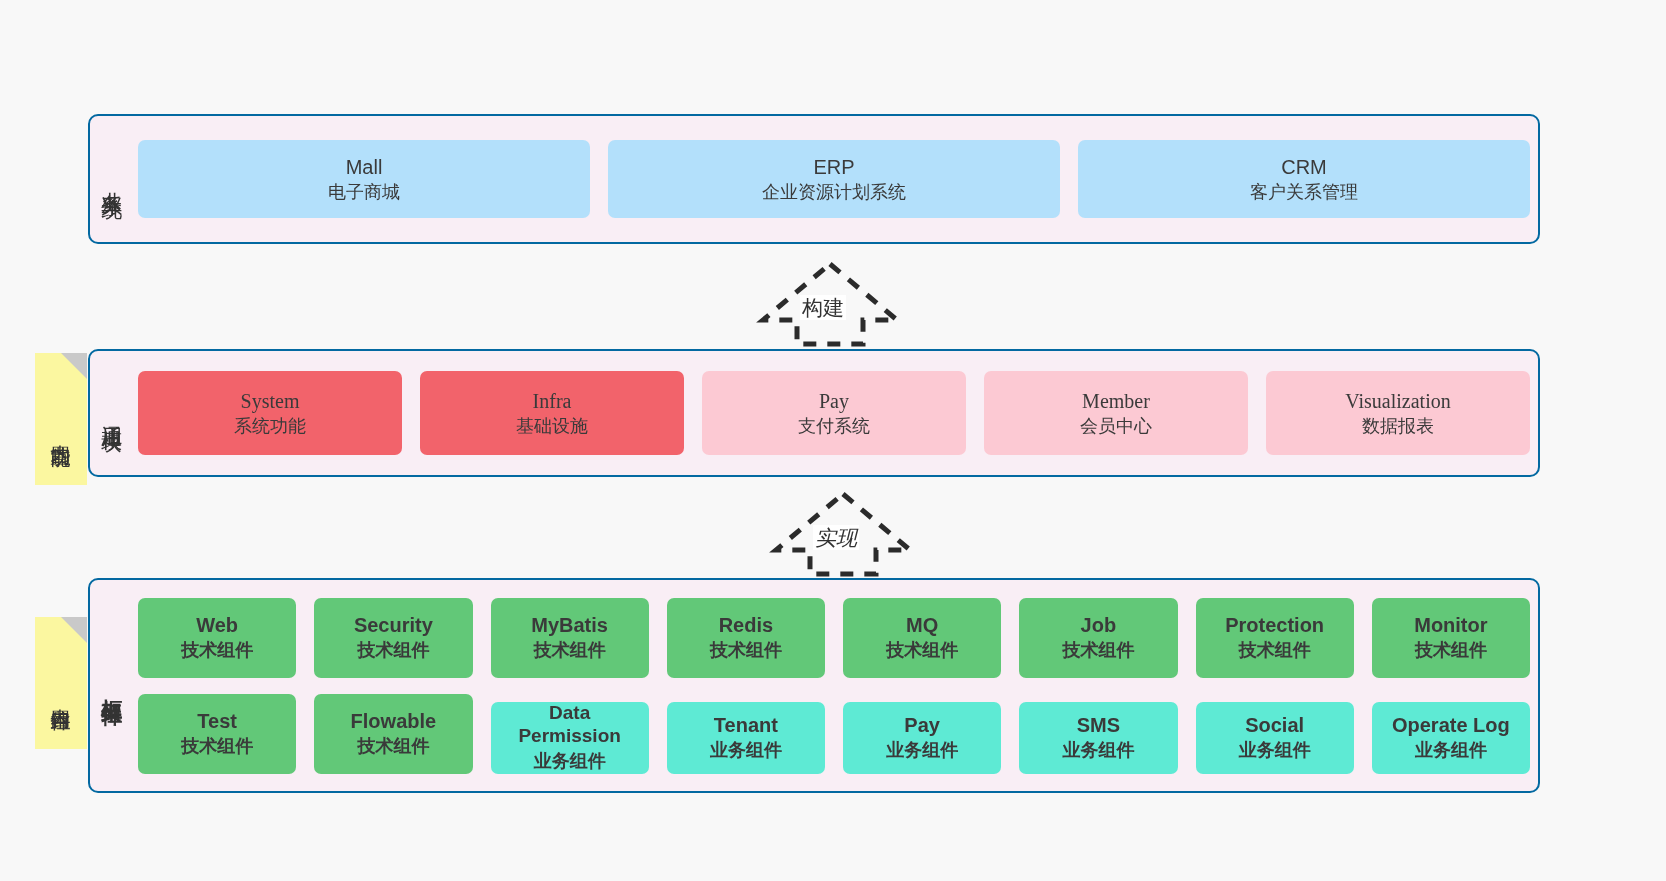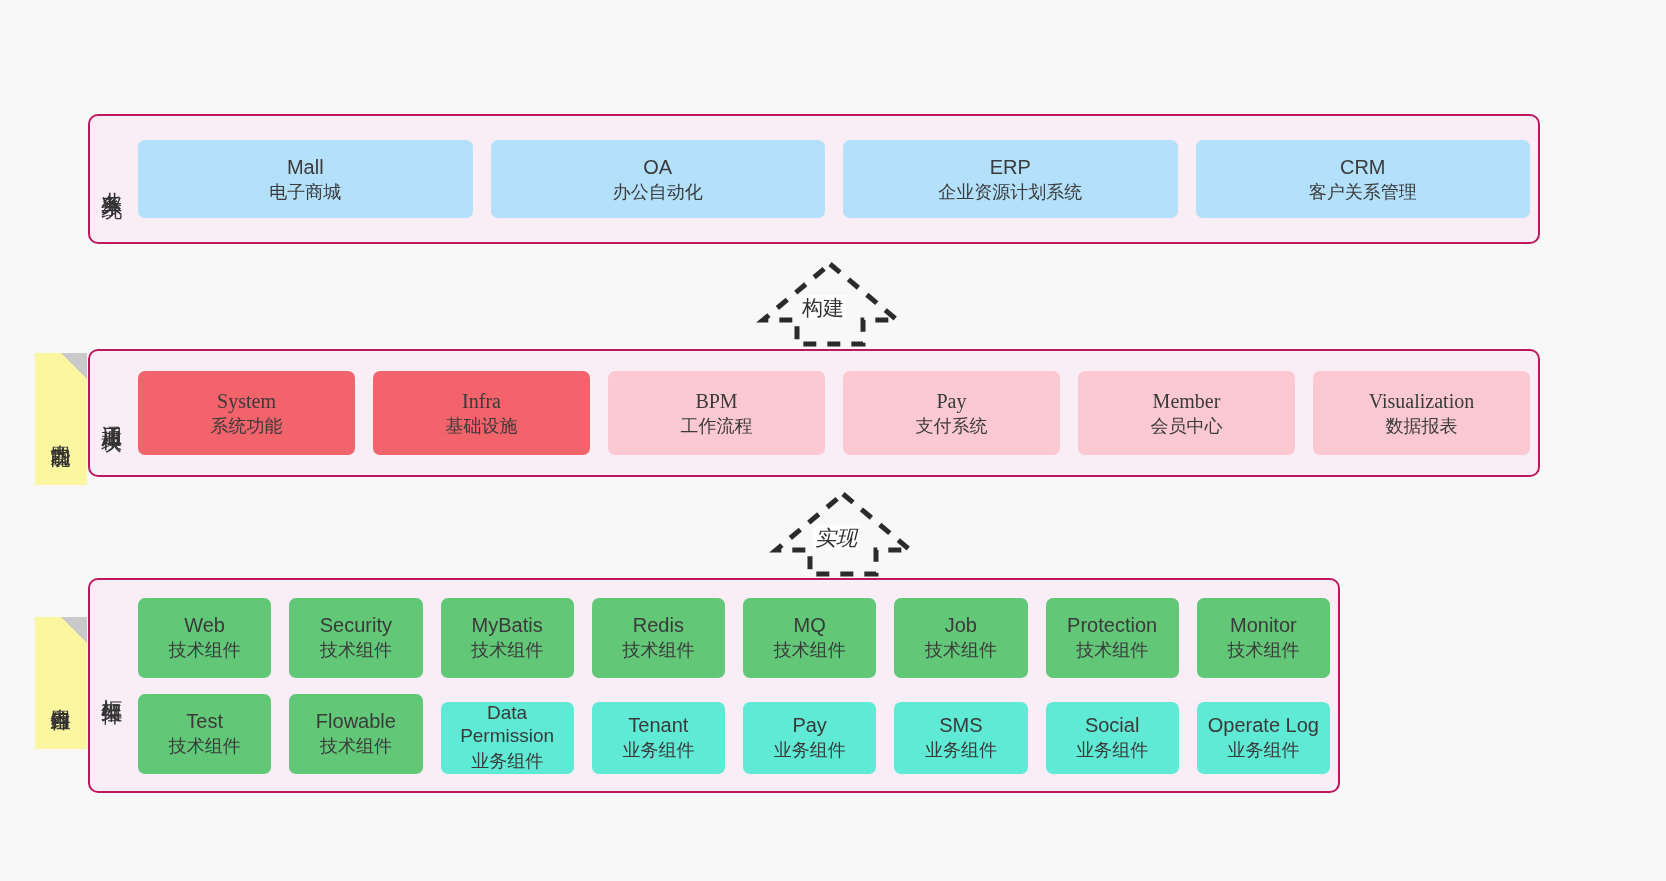--- a/index.html
+++ b/index.html
@@ -10,21 +10,21 @@
     color:#333333;
     overflow:hidden;
     position:relative;
   }
   #stage{position:absolute;left:0;top:0;width:1666px;height:881px;}
 
   
   .panel{
     position:absolute;
     background:#f9eef5;
-    border:2px solid #be185d;
+    border:2px solid #0369a1;
     border-radius:10px;
     box-sizing:border-box;
     display:flex;
     align-items:stretch;
   }
   .panel-label{
     width:44px;
     flex:0 0 44px;
     display:flex;
     align-items:center;
@@ -74,21 +74,21 @@
   #panel-business .row{height:78px;}
   .blue{background:#b3e0fb;}
 
   
   #panel-common{left:88px;top:349px;width:1452px;height:128px;}
   #panel-common .row{height:84px;font-family:Liberation Serif, serif;}
   .red-strong{background:#f2636b;}
   .red-soft{background:#fcc9d3;}
 
   
-  #panel-frame{left:88px;top:578px;width:1252px;height:215px;}
+  #panel-frame{left:88px;top:578px;width:1452px;height:215px;font-weight:bold;}
   #panel-frame .row{height:80px;}
   .green-strong{background:#62c878;}
   .green-soft{background:#5eead4;margin-top:8px;}
 
   
   .arrow{position:absolute;}
   .arrow svg{display:block;}
   .arrow-label{
     position:absolute;
     font-size:21px;
@@ -133,24 +133,20 @@
 
   <div class="panel" id="panel-business">
     <div class="panel-label">业务系统</div>
     <div class="panel-body">
       <div class="row">
         <div class="node blue">
           <span class="t1">Mall</span>
           <span class="t2">电子商城</span>
         </div>
         <div class="node blue">
-          <span class="t1">OA</span>
-          <span class="t2">办公自动化</span>
-        </div>
-        <div class="node blue">
           <span class="t1">ERP</span>
           <span class="t2">企业资源计划系统</span>
         </div>
         <div class="node blue">
           <span class="t1">CRM</span>
           <span class="t2">客户关系管理</span>
         </div>
       </div>
     </div>
   </div>
@@ -168,24 +164,20 @@
       <div class="row">
         <div class="node red-strong">
           <span class="t1">System</span>
           <span class="t2">系统功能</span>
         </div>
         <div class="node red-strong">
           <span class="t1">Infra</span>
           <span class="t2">基础设施</span>
         </div>
         <div class="node red-soft">
-          <span class="t1">BPM</span>
-          <span class="t2">工作流程</span>
-        </div>
-        <div class="node red-soft">
           <span class="t1">Pay</span>
           <span class="t2">支付系统</span>
         </div>
         <div class="node red-soft">
           <span class="t1">Member</span>
           <span class="t2">会员中心</span>
         </div>
         <div class="node red-soft">
           <span class="t1">Visualization</span>
           <span class="t2">数据报表</span>

